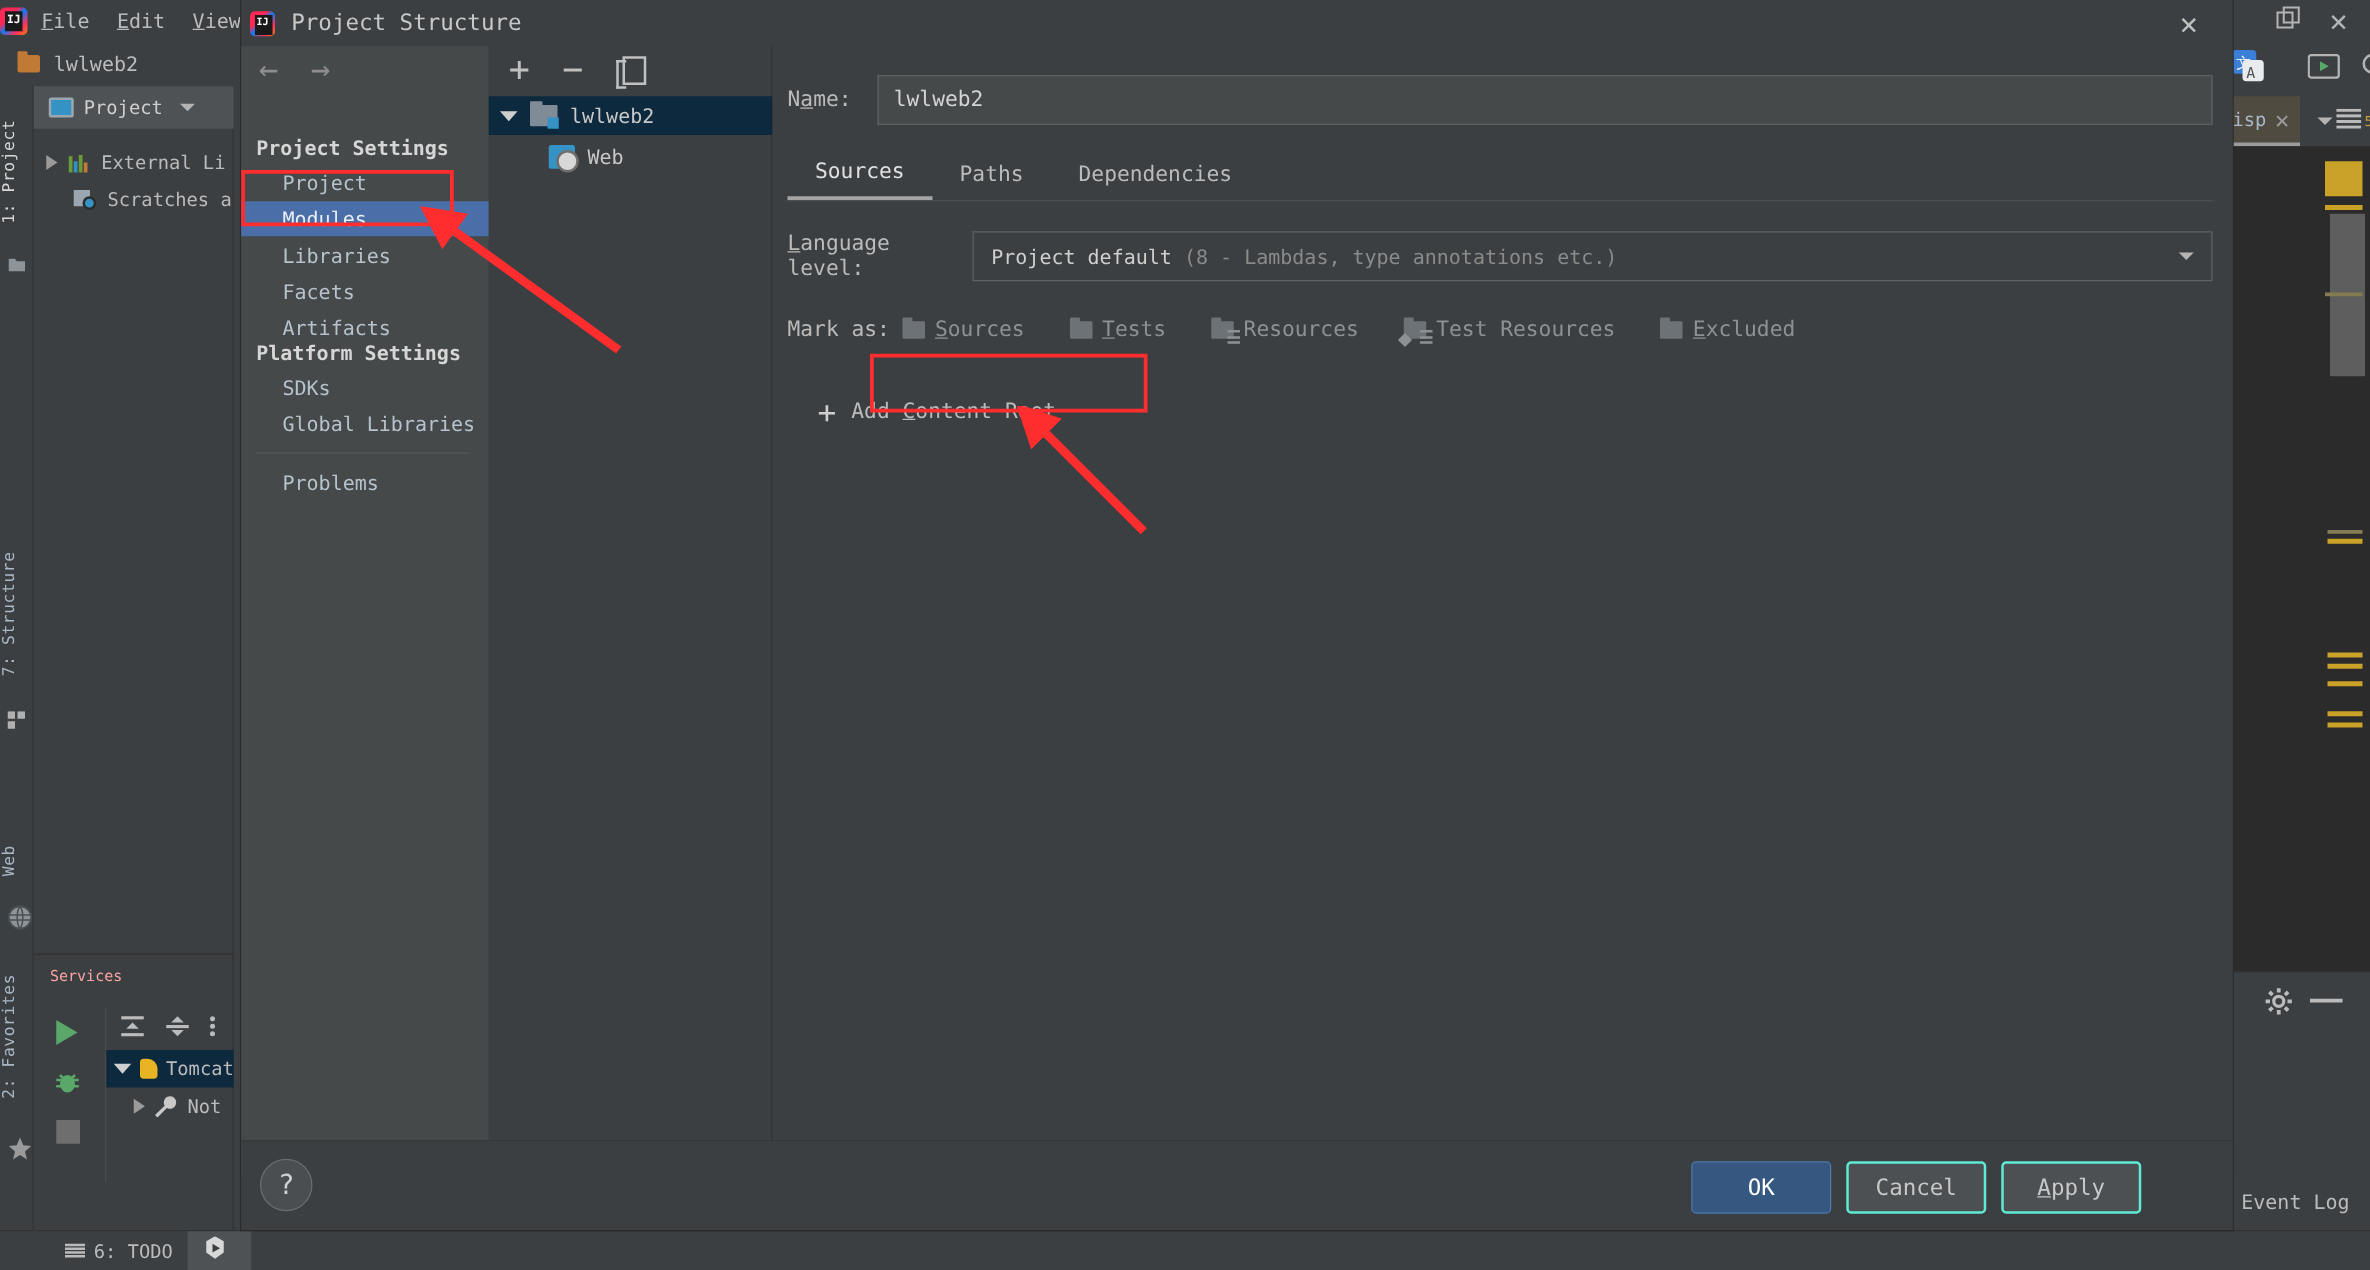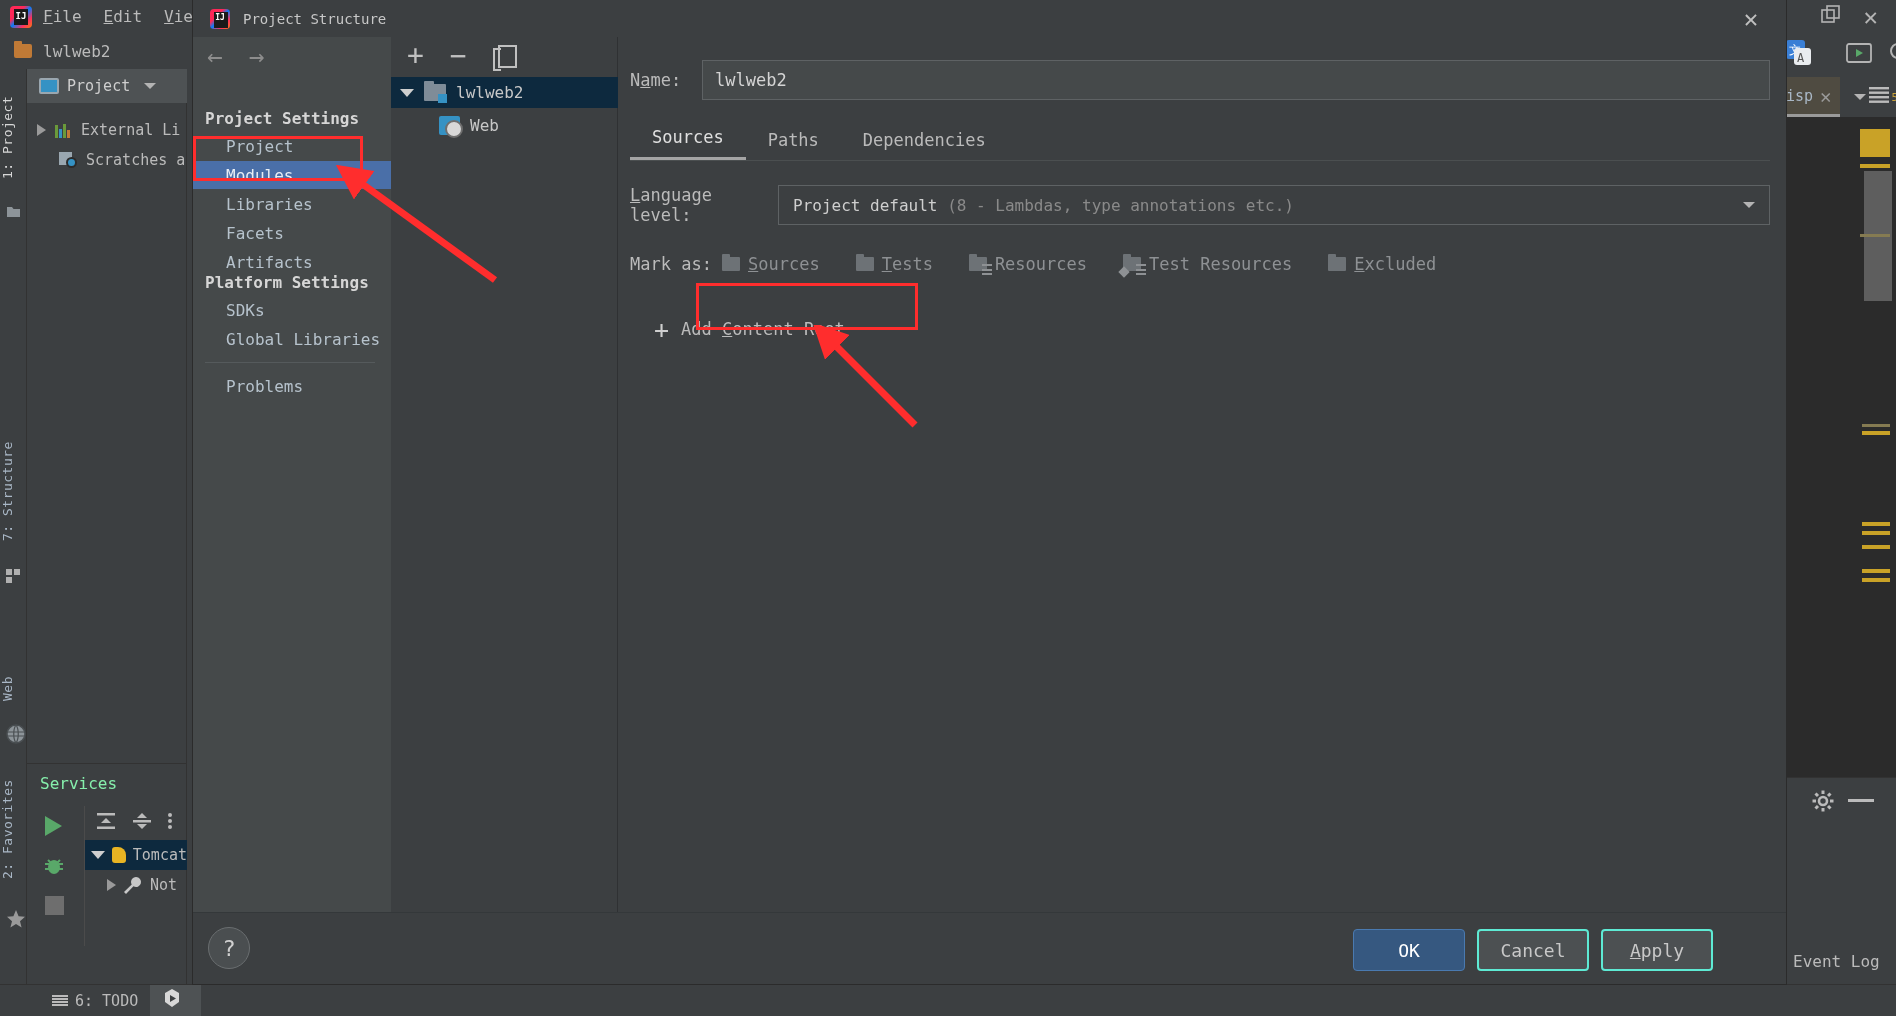--- a/index.html
+++ b/index.html
@@ -14,21 +14,21 @@
   #root { position: relative; width: 1896px; height: 1016px; }
 
   
   .ide { position:absolute; inset:0; background:#3c3f41; }
 
   .ide-menubar {
     position:absolute; left:0; top:0; width:1896px; height:33px;
     background:#3c3f41; display:flex; align-items:center;
   }
   .ij-logo {
-    width:22px; height:22px; margin-left:10px; border-radius:4px;
+    width:22px; height:22px; margin-left:0; border-radius:4px;
     background: linear-gradient(135deg,#fe2857 0%,#fe2857 34%,#087cfa 50%,#fe315d 75%,#f97a12 100%);
     position:relative; display:inline-block;
   }
   .ij-logo:after{
     content:""; position:absolute; left:4px; top:3px; width:14px; height:16px;
     background:#1a1a1a;
   }
   .ij-logo .ij-txt{
     position:absolute; left:5px; top:3px; width:12px; height:15px; color:#fff;
     font-size:9px; line-height:15px; text-align:center; font-weight:bold; z-index:2;
@@ -80,21 +80,21 @@
   .bars-ico i{ display:block; width:3px; background:#6a9a3a; }
   .scratch-ico{ width:18px;height:16px; position:relative; }
   .scratch-ico .pg{ position:absolute; left:0; top:0; width:13px; height:13px; background:#9aa7b0; }
   .scratch-ico .cl{ position:absolute; right:0; bottom:0; width:11px;height:11px;border-radius:50%;background:#3592c4;border:2px solid #2b2b2b;}
 
   
   .services-panel{
     position:absolute; left:27px; top:763px; width:160px; height:222px;
     background:#3c3f41; border-top:1px solid #323232; border-right:1px solid #323232;
   }
-  .services-title{ position:absolute; left:13px; top:10px; font-size:16px; color:#86efac; }
+  .services-title{ position:absolute; left:13px; top:10px; font-size:12px; color:#fca5a5; }
   .svc-toolcol{ position:absolute; left:0; top:42px; width:58px; height:140px; border-right:1px solid #4b4b4b;}
   .svc-play{ position:absolute; left:18px; top:10px; width:0;height:0;border-top:10px solid transparent;border-bottom:10px solid transparent;border-left:17px solid #59a869;}
   .svc-bug{ position:absolute; left:16px; top:50px; width:22px;height:20px;}
   .svc-stop{ position:absolute; left:18px; top:90px; width:19px;height:19px;background:#6e6e6e;}
   .svc-tree{ position:absolute; left:58px; top:42px; width:102px; height:140px;}
   .svc-tools{ position:absolute; left:0; top:0; width:102px;height:34px; display:flex; align-items:center; gap:14px; padding-left:10px;}
   .svc-node{ position:absolute; left:0; width:102px; height:30px; display:flex; align-items:center; gap:7px; font-size:15px;}
   .svc-node.sel{ background:#0d293e; }
   .tri-d{ width:0;height:0;border-left:7px solid transparent;border-right:7px solid transparent;border-top:8px solid #cfcfcf;}
   .tomcat-ico{width:22px;height:16px;background:#e8b423;border-radius:3px 8px 3px 3px;}
@@ -134,21 +134,21 @@
   .ev-label{ position:absolute; left:14px; bottom:-4px; }
 
   
   .dialog{
     position:absolute; left:193px; top:0px; width:1593px; height:984px;
     background:#3c3f41; box-shadow:0 0 0 1px #2b2b2b;
   }
   .dlg-title{
     position:absolute; left:0; top:0; width:1593px; height:37px; display:flex; align-items:center; padding-left:7px;
   }
-  .dlg-title-label{ margin-left:13px; font-size:14px; color:#c8c8c8; }
+  .dlg-title-label{ margin-left:13px; font-size:18px; color:#c8c8c8; }
   .dlg-close{
     position:absolute; right:22px; top:6px; width:26px; height:26px; color:#c0c0c0; font-size:24px; line-height:26px; text-align:center;
   }
 
   
   .dlg-nav{
     position:absolute; left:0; top:37px; width:198px; height:907px; background:#45494a;
   }
   .navbtns{ position:absolute; left:14px; top:6px; display:flex; gap:26px; align-items:center; }
   .arrow-l, .arrow-r { font-size:26px; color:#8d8d8d; line-height:1;}

